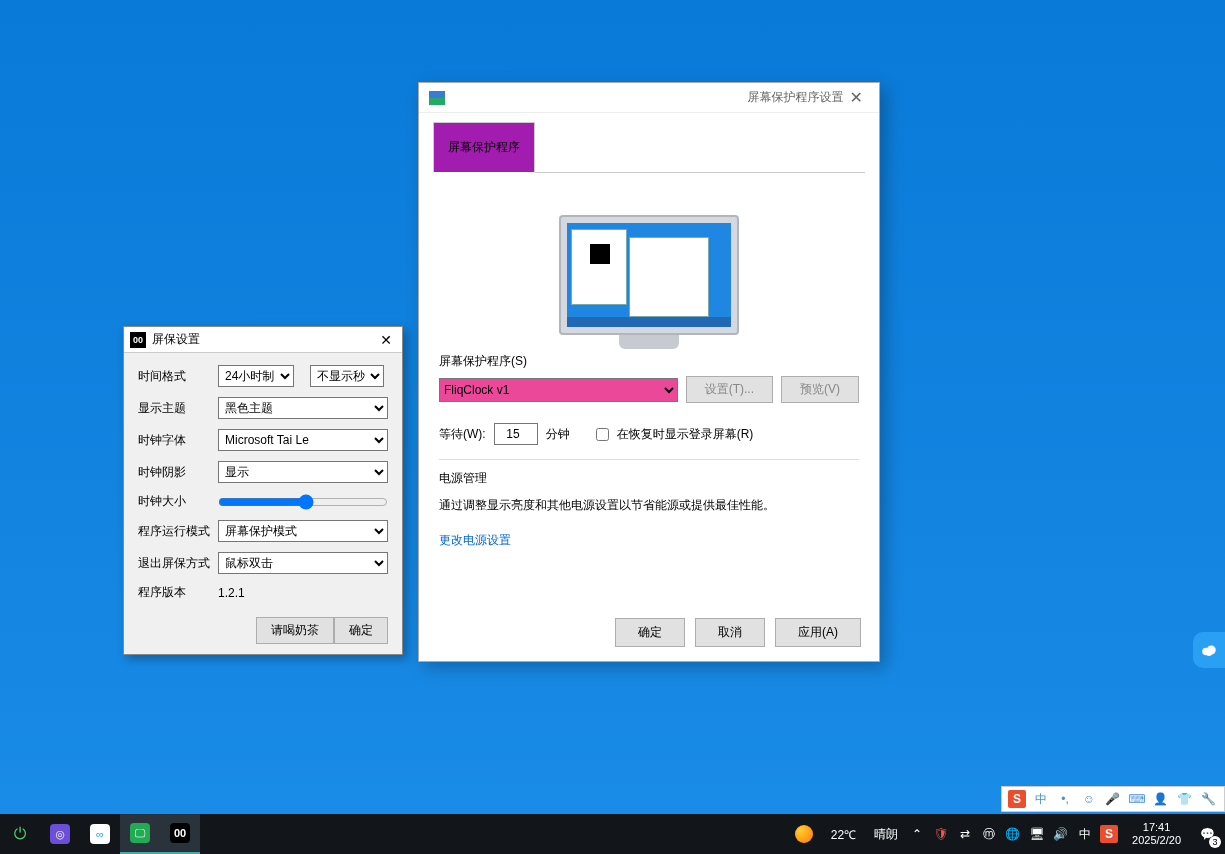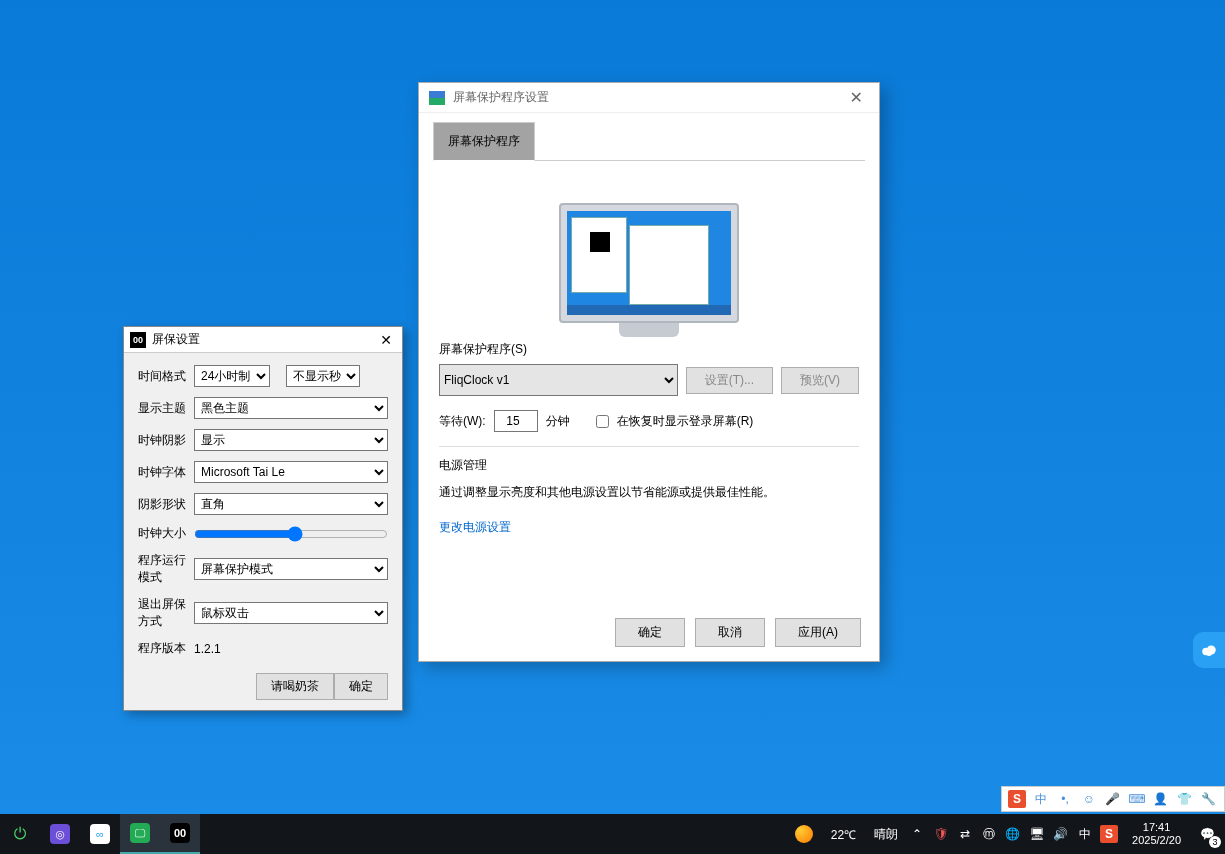--- a/index.html
+++ b/index.html
@@ -6,54 +6,54 @@
 body { width: 1225px; height: 854px; background: linear-gradient(180deg, #0a7ad8 0%, #1384e0 60%, #1a8de8 100%); overflow: hidden; position: relative; }
 
 
 .dlg-small { position: absolute; left: 123px; top: 326px; width: 280px; background: #f0f0f0; border: 1px solid #888; box-shadow: 4px 4px 10px rgba(0,0,0,0.3); }
 .dlg-small .titlebar { background: #fff; height: 26px; display: flex; align-items: center; padding: 0 6px; border-bottom: 1px solid #ccc; }
 .dlg-small .titlebar .ticon { width: 16px; height: 16px; background: #000; color: #fff; font-size: 9px; font-weight: bold; display: flex; align-items: center; justify-content: center; margin-right: 6px; }
 .dlg-small .titlebar .ttxt { font-size: 12px; flex: 1; }
 .dlg-small .titlebar .close { font-size: 14px; cursor: pointer; padding: 0 4px; }
 .dlg-small .body { padding: 12px 14px 10px 14px; }
 .dlg-small .row { display: flex; align-items: center; margin-bottom: 10px; font-size: 12px; }
-.dlg-small .row .lbl { width: 56px; }
+.dlg-small .row .lbl { width: 80px; }
 .dlg-small select { font-size: 12px; background: #fff; border: 1px solid #767676; height: 22px; padding: 0 2px; }
 .dlg-small .sel-wide { flex: 1; }
 .dlg-small .dual { display: flex; gap: 16px; flex: 1; }
 .dlg-small .slider-wrap { flex: 1; display: flex; align-items: center; }
 .dlg-small input[type=range] { width: 100%; }
 .dlg-small .btnrow { display: flex; justify-content: flex-end; margin-top: 16px; }
 .dlg-small .btn { background: #e1e1e1; border: 1px solid #adadad; padding: 4px 14px; font-size: 12px; cursor: pointer; }
 
 
 .dlg-win { position: absolute; left: 418px; top: 82px; width: 462px; height: 580px; background: #fff; border: 1px solid #aaa; box-shadow: 6px 6px 16px rgba(0,0,0,0.25); }
-.dlg-win .titlebar { height: 30px; background: #fff; display: flex; align-items: center; padding: 0 10px; border-bottom: 1px solid #eee; }
+.dlg-win .titlebar { height: 30px; background: #fff; display: flex; align-items: center; padding: 0 10px; border-bottom: 1px solid #eee; text-align: right; }
 .dlg-win .titlebar .wicon { width: 16px; height: 14px; background: linear-gradient(180deg,#3a7bd5 50%,#2a6 50%); margin-right: 8px; }
 .dlg-win .titlebar .wttxt { font-size: 12px; flex: 1; color: #666; }
 .dlg-win .titlebar .close { font-size: 16px; color: #666; cursor: pointer; padding: 0 6px; }
 .dlg-win .tabs { padding: 8px 14px 0 14px; }
-.dlg-win .tab { display: inline-block; padding: 10px 14px; font-size: 12px; border: 1px solid #ccc; border-bottom: 1px solid #fff; background: #a3a3a3; position: relative; top: 1px; }
+.dlg-win .tab { display: inline-block; padding: 16px 14px; font-size: 12px; border: 1px solid #ccc; border-bottom: 1px solid #fff; background: #a21caf; position: relative; top: 1px; }
 .dlg-win .tabpanel { border-top: 1px solid #ccc; margin: 0 14px; padding: 16px 6px; }
 
 .monitor-wrap { display: flex; justify-content: center; margin: 26px 0 18px 0; }
 .monitor { width: 180px; height: 120px; background: #d5d9df; border: 2px solid #b0b6bd; border-radius: 4px; padding: 6px; position: relative; }
 .monitor::after { content: ""; position: absolute; bottom: -16px; left: 50%; transform: translateX(-50%); width: 60px; height: 14px; background: #c6cbd2; border-radius: 0 0 6px 6px; }
 .monitor .screen { width: 100%; height: 100%; background: #1f87e2; position: relative; overflow: hidden; }
 .monitor .win1 { position: absolute; left: 4px; top: 6px; width: 56px; height: 76px; background: #fff; border: 1px solid #7aa; }
 .monitor .win1 .blk { position: absolute; left: 18px; top: 14px; width: 20px; height: 20px; background: #000; }
 .monitor .win2 { position: absolute; left: 62px; top: 14px; width: 80px; height: 80px; background: #fff; border: 1px solid #7aa; }
 .monitor .tb { position: absolute; bottom: 0; left: 0; right: 0; height: 10px; background: #2168b5; }
 
 .group { margin: 14px 0; font-size: 12px; }
 .group .glbl { margin-bottom: 6px; }
 .group .grow { display: flex; align-items: center; gap: 8px; }
-.group select { flex: 1; height: 32px; font-size: 12px; border: 1px solid #767676; background: #e5e5e5; }
+.group select { flex: 1; height: 24px; font-size: 12px; border: 1px solid #767676; background: #ec4899; }
 .group .gbtn { background: #e1e1e1; border: 1px solid #adadad; padding: 4px 18px; font-size: 12px; color: #888; }
-.group .waitrow { display: flex; align-items: center; gap: 8px; margin-top: 14px; }
+.group .waitrow { display: flex; align-items: center; gap: 8px; margin-top: 20px; }
 .group input[type=number] { width: 44px; height: 22px; font-size: 12px; text-align: right; padding-right: 2px; border: 1px solid #767676; }
 .group input[type=checkbox] { margin-left: 18px; }
 
 .power { font-size: 12px; border-top: 1px solid #ddd; padding-top: 10px; margin-top: 6px; }
 .power .ptitle { margin-bottom: 10px; }
 .power .pdesc { margin-bottom: 18px; line-height: 1.4; }
 .power .plink { color: #0066cc; cursor: pointer; }
 
 .dlgbtns { position: absolute; right: 18px; bottom: 14px; display: flex; gap: 10px; }
 .dlgbtns .dbtn { background: #e1e1e1; border: 1px solid #adadad; padding: 5px 22px; font-size: 12px; cursor: pointer; }
@@ -98,30 +98,26 @@
       <div class="dual">
         <select><option>24小时制</option></select>
         <select><option>不显示秒</option></select>
       </div>
     </div>
     <div class="row">
       <div class="lbl">显示主题</div>
       <select class="sel-wide"><option>黑色主题</option></select>
     </div>
     <div class="row">
+      <div class="lbl">时钟字体</div>
+      <select class="sel-wide"><option>Microsoft Tai Le</option></select>
+    </div>
+    <div class="row">
       <div class="lbl">时钟阴影</div>
       <select class="sel-wide"><option>显示</option></select>
-    </div>
-    <div class="row">
-      <div class="lbl">时钟字体</div>
-      <select class="sel-wide"><option>Microsoft Tai Le</option></select>
-    </div>
-    <div class="row">
-      <div class="lbl">阴影形状</div>
-      <select class="sel-wide"><option>直角</option></select>
     </div>
     <div class="row">
       <div class="lbl">时钟大小</div>
       <div class="slider-wrap">
           <input type="range" min="0" max="100" value="52" style="">
         </div>
     </div>
     <div class="row">
       <div class="lbl">程序运行模式</div>
       <select class="sel-wide"><option>屏幕保护模式</option></select>

